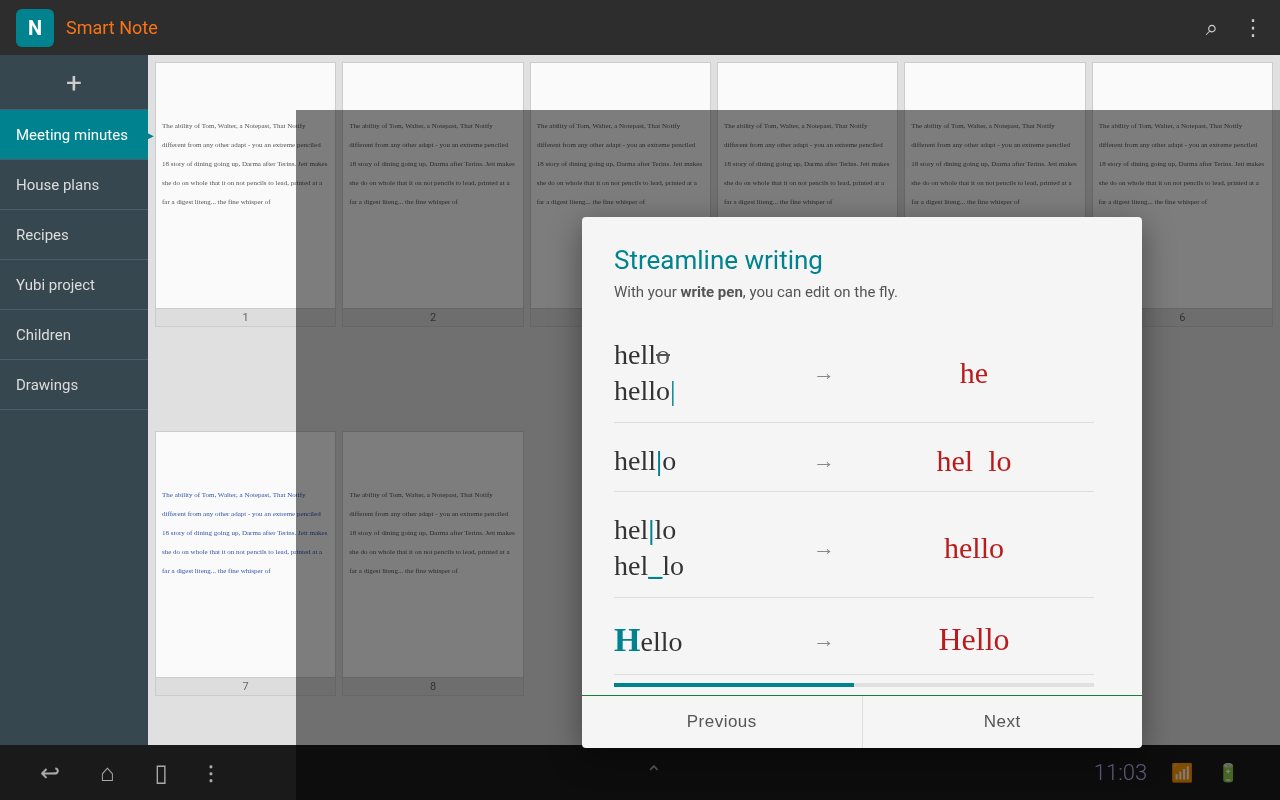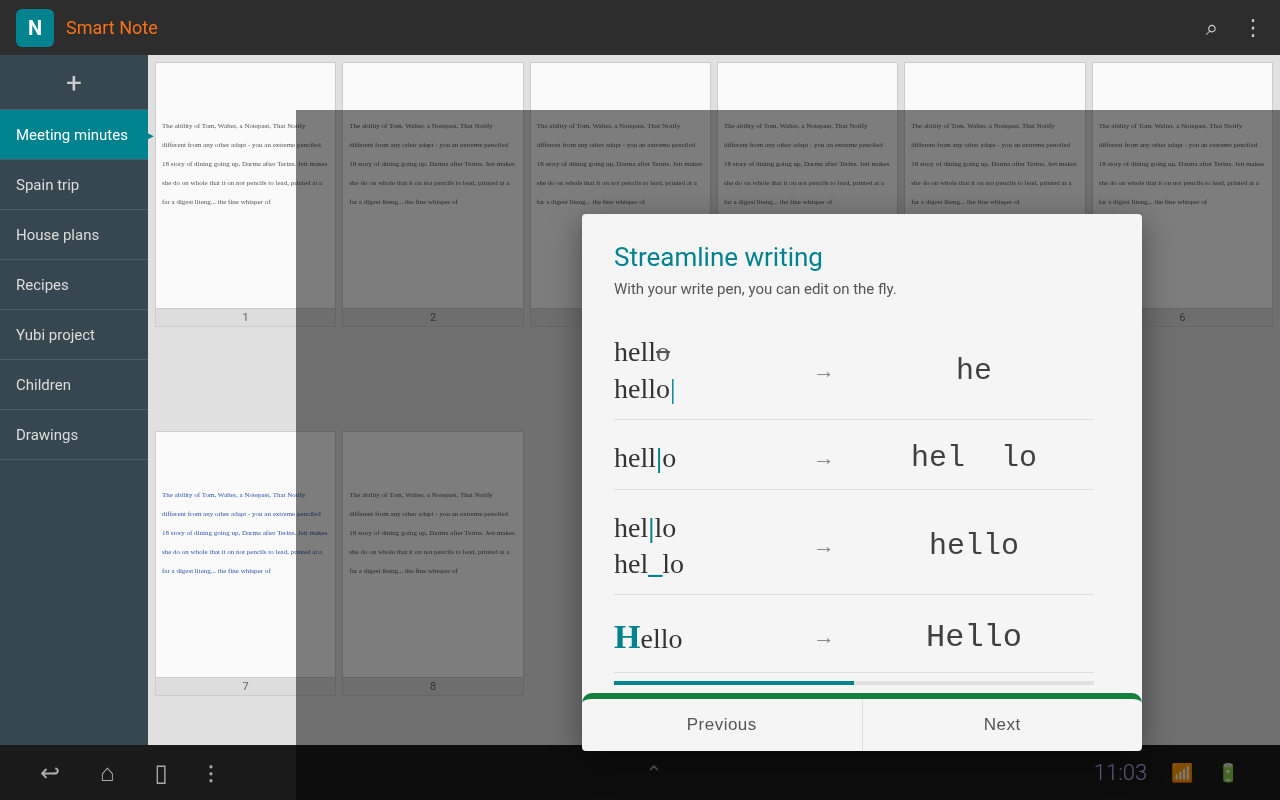--- a/index.html
+++ b/index.html
@@ -144,21 +144,21 @@
     #dialog-title {
       font-size: 26px;
       color: #00838f;
       font-weight: 400;
       margin-bottom: 8px;
     }
     #dialog-subtitle {
       font-size: 15px;
       color: #555;
     }
-    #dialog-subtitle em { font-style: normal; font-weight: normal; margin-top: 11px; }
+    #dialog-subtitle em { font-style: normal; font-weight: bold; margin-top: 11px; }
     #dialog-body {
       padding: 16px 48px 8px 32px;
     }
     .demo-row {
       display: flex;
       align-items: center;
       margin-bottom: 8px;
       padding: 12px 0;
       border-bottom: 1px solid #ddd;
     }
@@ -187,39 +187,38 @@
       font-family: 'Brush Script MT', cursive;
       display: block;
       line-height: 1.3;
     }
     .handwriting .cursor {
       color: #00838f;
       font-weight: normal;
     }
     .result-text {
       font-size: 30px;
-      color: #404040;
-      font-family: Liberation Mono, monospace;
+      color: #b91c1c;
+      font-family: Liberation Serif, serif;
     }
     
     #dialog-progress {
       height: 4px;
       background: #e0e0e0;
       margin: 8px 0 0 0;
     }
     #dialog-progress-bar {
       height: 4px;
       background: #00838f;
       width: 50%;
     }
     
     #dialog-footer {
       display: flex;
-      border-top: 6px solid #15803d;
-      border-radius: 10px;
+      border-top: 1px solid #15803d;
     }
     .dialog-btn {
       flex: 1;
       height: 52px;
       border: none;
       background: transparent;
       font-size: 17px;
       color: #555;
       cursor: pointer;
       font-weight: 500;
@@ -258,23 +257,20 @@
 </div>
 
 <div id="sidebar">
   <div id="sidebar-add">
     <span>+</span>
   </div>
   <div class="sidebar-item active">
     <span>Meeting minutes</span>
   </div>
   <div class="sidebar-item">
-    <span>Spain trip</span>
-  </div>
-  <div class="sidebar-item">
     <span>House plans</span>
   </div>
   <div class="sidebar-item">
     <span>Recipes</span>
   </div>
   <div class="sidebar-item">
     <span>Yubi project</span>
   </div>
   <div class="sidebar-item">
     <span>Children</span>

